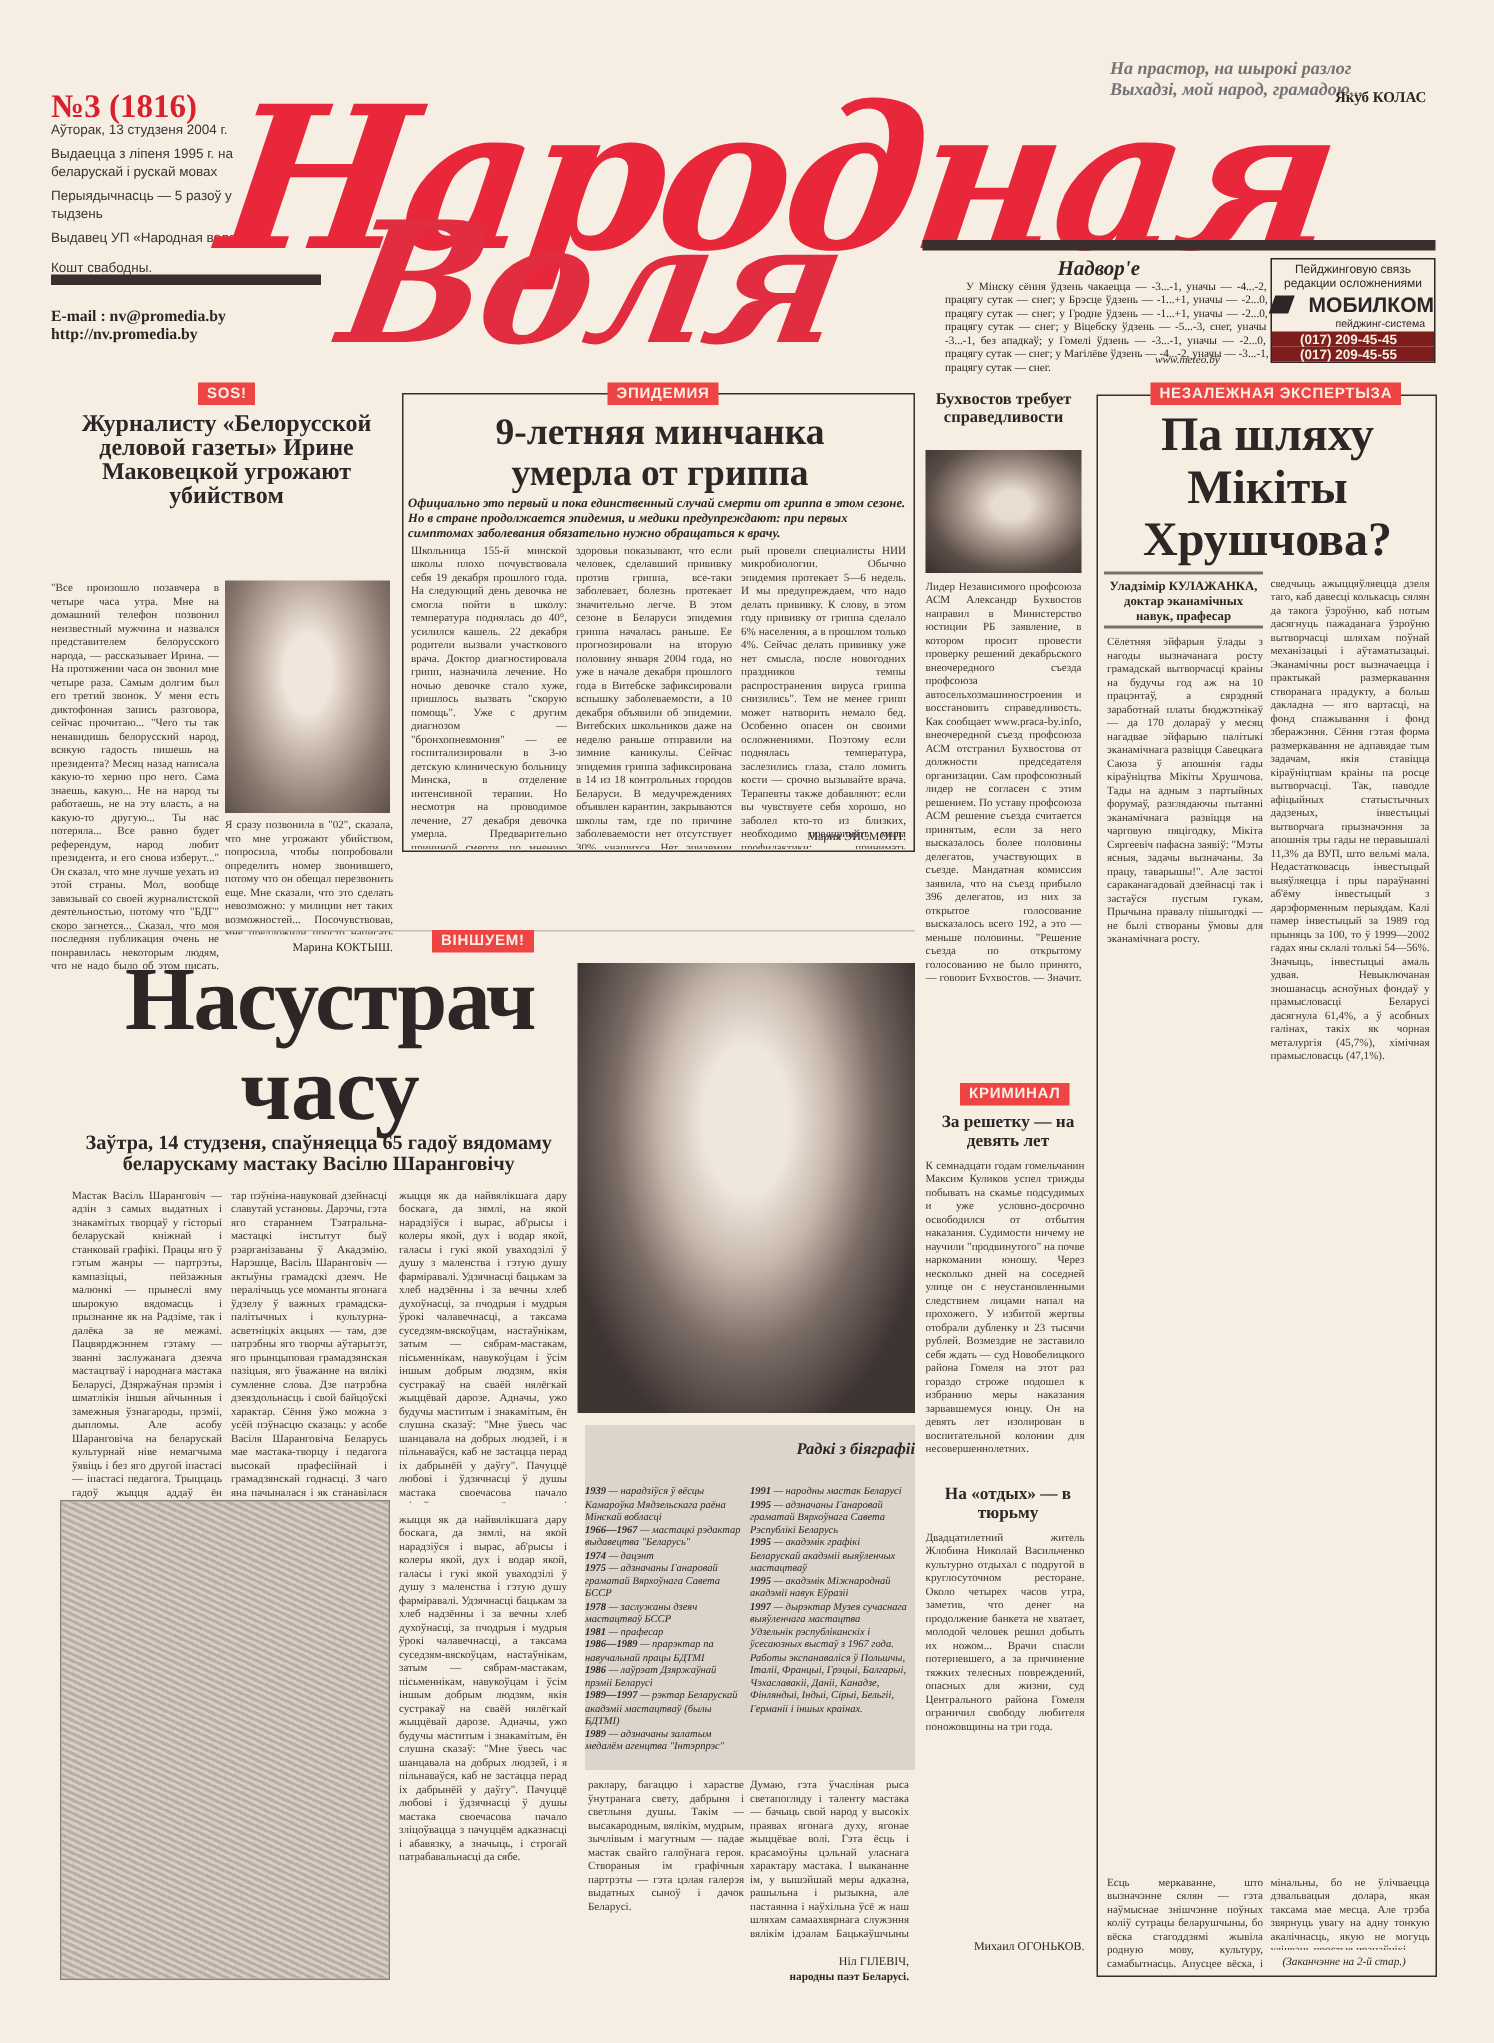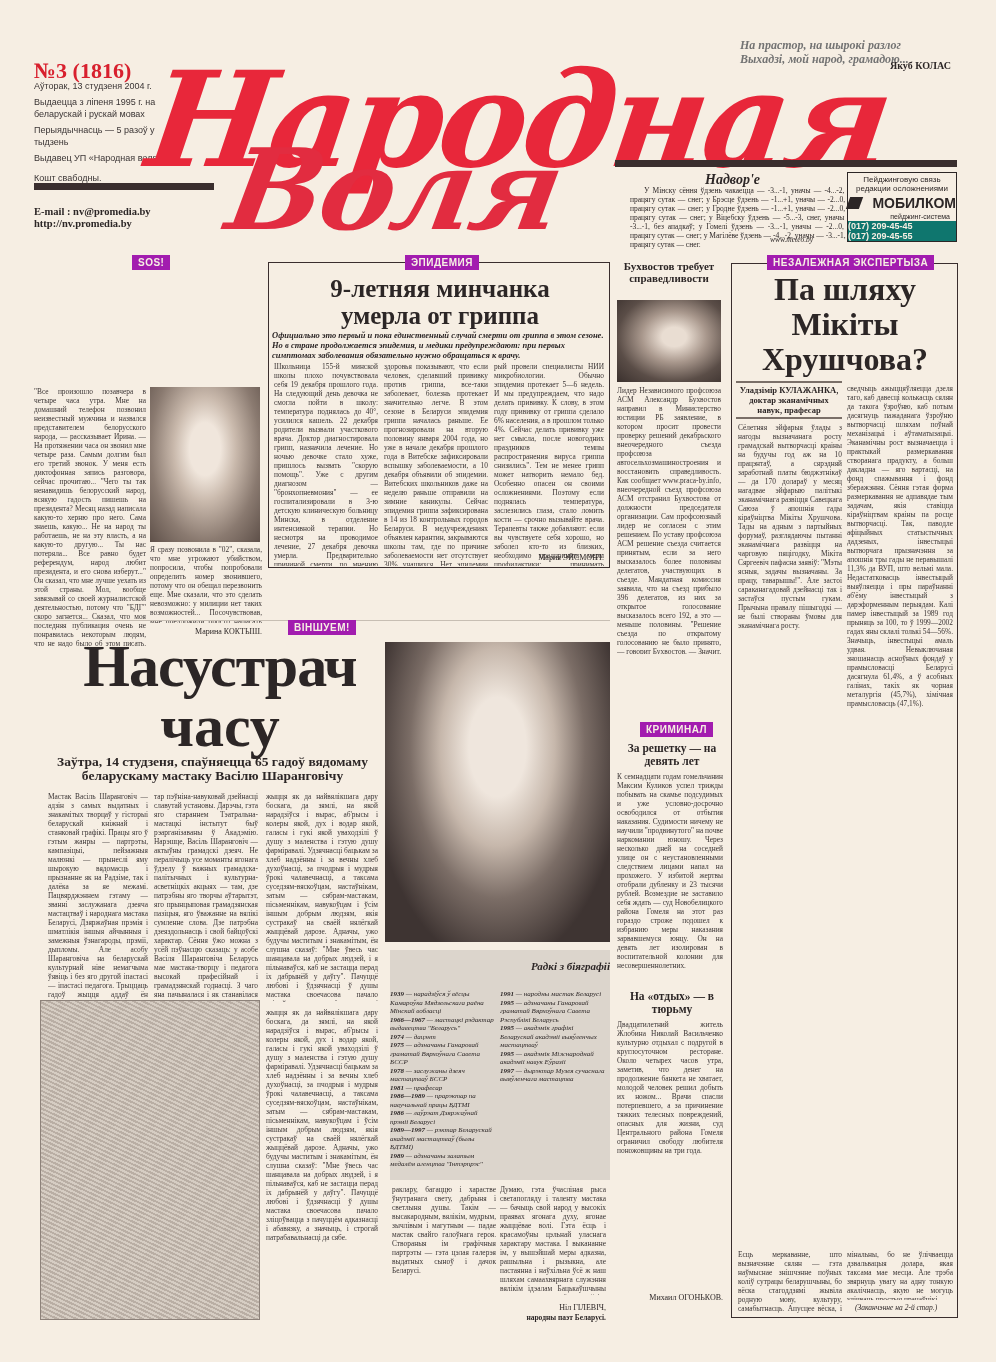--- a/index.html
+++ b/index.html
@@ -17,22 +17,22 @@
   .quote-auth{left:890px;top:56px;font-size:10px;font-weight:bold}
   .rule-r{left:615px;top:160px;width:342px;height:7px;background:#3a2e2e}
   .weather-title{left:705px;top:172px;font-style:italic;font-weight:bold;font-size:14px}
   .weather-text{left:630px;top:186px;width:225px;font-size:7.5px;line-height:9px;text-align:justify;text-indent:14px}
   .weather-src{left:770px;top:235px;font-style:italic;font-size:7.5px}
   .ad{left:847px;top:172px;width:110px;height:70px;border:1px solid #2c2626;background:#f6eee3;font-family:"Liberation Sans",sans-serif}
   .ad .t{font-size:8px;text-align:center;line-height:9px;padding-top:2px}
   .ad .logo{display:flex;align-items:center;justify-content:center;font-weight:bold;font-size:14px;height:20px;gap:11px}
   .ad .logo .m{width:22px;height:12px;background:#2c2626;transform:skewX(-20deg)}
   .ad .sub{font-size:7px;text-align:right;padding-right:6px}
-  .ad .ph{background:#0f766e;color:#f6eee3;font-weight:bold;font-size:9px;text-align:left;padding-right:6px;line-height:10px;margin-top:1px}
-  .tag{background:#a21caf;color:#f6eee3;font-family:"Liberation Sans",sans-serif;font-weight:bold;font-size:10px;padding:2px 6px;letter-spacing:.5px}
+  .ad .ph{background:#7f1d1d;color:#f6eee3;font-weight:bold;font-size:9px;text-align:center;padding-right:6px;line-height:10px;margin-top:1px}
+  .tag{background:#ef4444;color:#f6eee3;font-family:"Liberation Sans",sans-serif;font-weight:bold;font-size:10px;padding:2px 6px;letter-spacing:.5px}
   .box{border:1px solid #3a2e2e}
   .h1{font-weight:bold;text-align:center;color:#2c2626}
   .col{font-size:7.4px;line-height:9px;text-align:justify;color:#3a3434}
   .lead{font-style:italic;font-weight:bold;text-align:center}
   .photo{background:linear-gradient(160deg,#e8e0d6,#b7aaa0 45%,#6a5d58 75%,#3e3432)}
   .sig{font-weight:normal;font-size:8px;text-align:right}
   .greyline{background:#c7beb3}
   .bio{background:#dcd5cc;font-size:7px;line-height:8.5px;font-style:italic}
   .bio b{font-style:italic}
 </style>
@@ -73,20 +73,21 @@
     <span class="m"></span>
     <span>МОБИЛКОМ</span>
   </div>
   <div class="sub">пейджинг-система</div>
   <div class="ph">(017) 209-45-45</div>
   <div class="ph" style="margin-top:0">(017) 209-45-55</div>
 </div>
 
 <div class="abs" style="left:0;top:255px;width:262px;height:315px">
   <div class="abs tag" style="left:132px;top:0">SOS!</div>
+  <div class="abs h1" style="left:40px;top:20px;width:222px;font-size:16px;line-height:16px">Журналисту «Белорусской деловой газеты» Ирине Маковецкой угрожают убийством</div>
   <div class="abs col" style="left:34px;top:132px;width:112px;height:260px;overflow:hidden">"Все произошло позавчера в четыре часа утра. Мне на домашний телефон позвонил неизвестный мужчина и назвался представителем белорусского народа, — рассказывает Ирина. — На протяжении часа он звонил мне четыре раза. Самым долгим был его третий звонок. У меня есть диктофонная запись разговора, сейчас прочитаю... "Чего ты так ненавидишь белорусский народ, всякую гадость пишешь на президента? Месяц назад написала какую-то херню про него. Сама знаешь, какую... Не на народ ты работаешь, не на эту власть, а на какую-то другую... Ты нас потеряла... Все равно будет референдум, народ любит президента, и его снова изберут..." Он сказал, что мне лучше уехать из этой страны. Мол, вообще завязывай со своей журналистской деятельностью, потому что "БДГ" скоро загнется... Сказал, что моя последняя публикация очень не понравилась некоторым людям, что не надо было об этом писать. Моя последняя публикация — это портрет Сергея Сидорского. Звонивший сказал, что поставит мне свечку за упокой и меня похоронят. И пожелал мне спокойной ночи в сырой земле, сообщив, что пока у меня есть выбор: я могу уехать за границу".</div>
   <div class="abs photo" style="left:150px;top:132px;width:110px;height:155px;background:radial-gradient(ellipse at 50% 40%,#f0e6dc 20%,#c9b9ac 40%,#8a7a70 70%,#5e5049)"></div>
   <div class="abs col" style="left:150px;top:290px;width:112px;height:78px;overflow:hidden">Я сразу позвонила в "02", сказала, что мне угрожают убийством, попросила, чтобы попробовали определить номер звонившего, потому что он обещал перезвонить еще. Мне сказали, что это сделать невозможно: у милиции нет таких возможностей... Посочувствовав, мне предложили просто написать заявление по месту жительства..."</div>
   <div class="abs sig" style="left:150px;top:372px;width:112px">Марина КОКТЫШ.</div>
 </div>
 
 <div class="abs box" style="left:268px;top:262px;width:342px;height:306px"></div>
 <div class="abs tag" style="left:405px;top:255px">ЭПИДЕМИЯ</div>
 <div class="abs h1" style="left:300px;top:275px;width:280px;font-size:25px;line-height:27px">9-летняя минчанка умерла от гриппа</div>
 <div class="abs lead" style="left:272px;top:330px;width:334px;font-size:8.5px;line-height:10px;text-align:left">Официально это первый и пока единственный случай смерти от гриппа в этом сезоне. Но в стране продолжается эпидемия, и медики предупреждают: при первых симптомах заболевания обязательно нужно обращаться к врачу.</div>
@@ -145,20 +146,21 @@
     <div><b>1986</b> <span>— лаўрэат Дзяржаўнай прэміі Беларусі</span></div>
     <div><b>1989—1997</b> <span>— рэктар Беларускай акадэміі мастацтваў (былы БДТМІ)</span></div>
     <div><b>1989</b> <span>— адзначаны залатым медалём агенцтва "Інтэрпрэс"</span></div>
   </div>
   <div class="abs" style="left:110px;top:40px;width:106px">
     <div><b>1991</b> <span>— народны мастак Беларусі</span></div>
     <div><b>1995</b> <span>— адзначаны Ганаровай граматай Вярхоўнага Савета Рэспублікі Беларусь</span></div>
     <div><b>1995</b> <span>— акадэмік графікі Беларускай акадэміі выяўленчых мастацтваў</span></div>
     <div><b>1995</b> <span>— акадэмік Міжнароднай акадэміі навук Еўразіі</span></div>
     <div><b>1997</b> <span>— дырэктар Музея сучаснага выяўленчага мастацтва</span></div>
+    <div>Удзельнік рэспубліканскіх і ўсесаюзных выстаў з 1967 года. Работы экспанаваліся ў Польшчы, Італіі, Францыі, Грэцыі, Балгарыі, Чэхаславакіі, Даніі, Канадзе, Фінляндыі, Індыі, Сірыі, Бельгіі, Германіі і іншых краінах.</div>
   </div>
 </div>
 
 <div class="abs col" style="left:266px;top:1008px;width:112px;height:310px;overflow:hidden">жыцця як да найвялікшага дару боскага, да зямлі, на якой нарадзіўся і вырас, аб'рысы і колеры якой, дух і водар якой, галасы і гукі якой уваходзілі ў душу з маленства і гэтую душу фарміравалі. Удзячнасці бацькам за хлеб надзённы і за вечны хлеб духоўнасці, за пчодрыя і мудрыя ўрокі чалавечнасці, а таксама суседзям-вяскоўцам, настаўнікам, затым — сябрам-мастакам, пісьменнікам, навукоўцам і ўсім іншым добрым людзям, якія сустракаў на сваёй нялёгкай жыццёвай дарозе. Адначы, ужо будучы маститым і знакамітым, ён слушна сказаў: "Мне ўвесь час шанцавала на добрых людзей, і я пільнаваўся, каб не застацца перад іх дабрынёй у даўгу". Пачуццё любові і ўдзячнасці ў душы мастака своечасова пачало зліцоўвацца з пачуццём адказнасці і абавязку, а значыць, і строгай патрабавальнасці да сябе.</div>
 <div class="abs col" style="left:392px;top:1185px;width:104px;height:130px;overflow:hidden">раклару, багаццю і харастве ўнутранага свету, дабрыня і светлыня душы. Такім — высакародным, вялікім, мудрым, зычлівым і магутным — падае мастак свайго галоўнага героя. Створаныя ім графічныя партрэты — гэта цэлая галерэя выдатных сыноў і дачок Беларусі.</div>
 <div class="abs col" style="left:500px;top:1185px;width:106px;height:110px;overflow:hidden">Думаю, гэта ўчасліная рыса светапогляду і таленту мастака — бачыць свой народ у высокіх праявах ягонага духу, ягонае жыццёвае волі. Гэта ёсць і красамоўны цэльнай уласнага характару мастака. І выкананне ім, у вышэйшай меры адказна, рашыльна і рызыкна, але пастаянна і наўхільна ўсё ж наш шляхам самаахвярнага служэння вялікім ідэалам Бацькаўшчыны — гэта дакон далёка не ўсім, пазначаным ласкай Усявышняга. Мастаку Васілю Шаранговічу гэта дадзена.</div>
 <div class="abs sig" style="left:500px;top:1303px;width:106px">Ніл ГІЛЕВІЧ,</div>
 <div class="abs" style="left:500px;top:1313px;width:106px;text-align:right;font-size:7.5px;font-weight:bold">народны паэт Беларусі.</div>
 
 </body></html>

